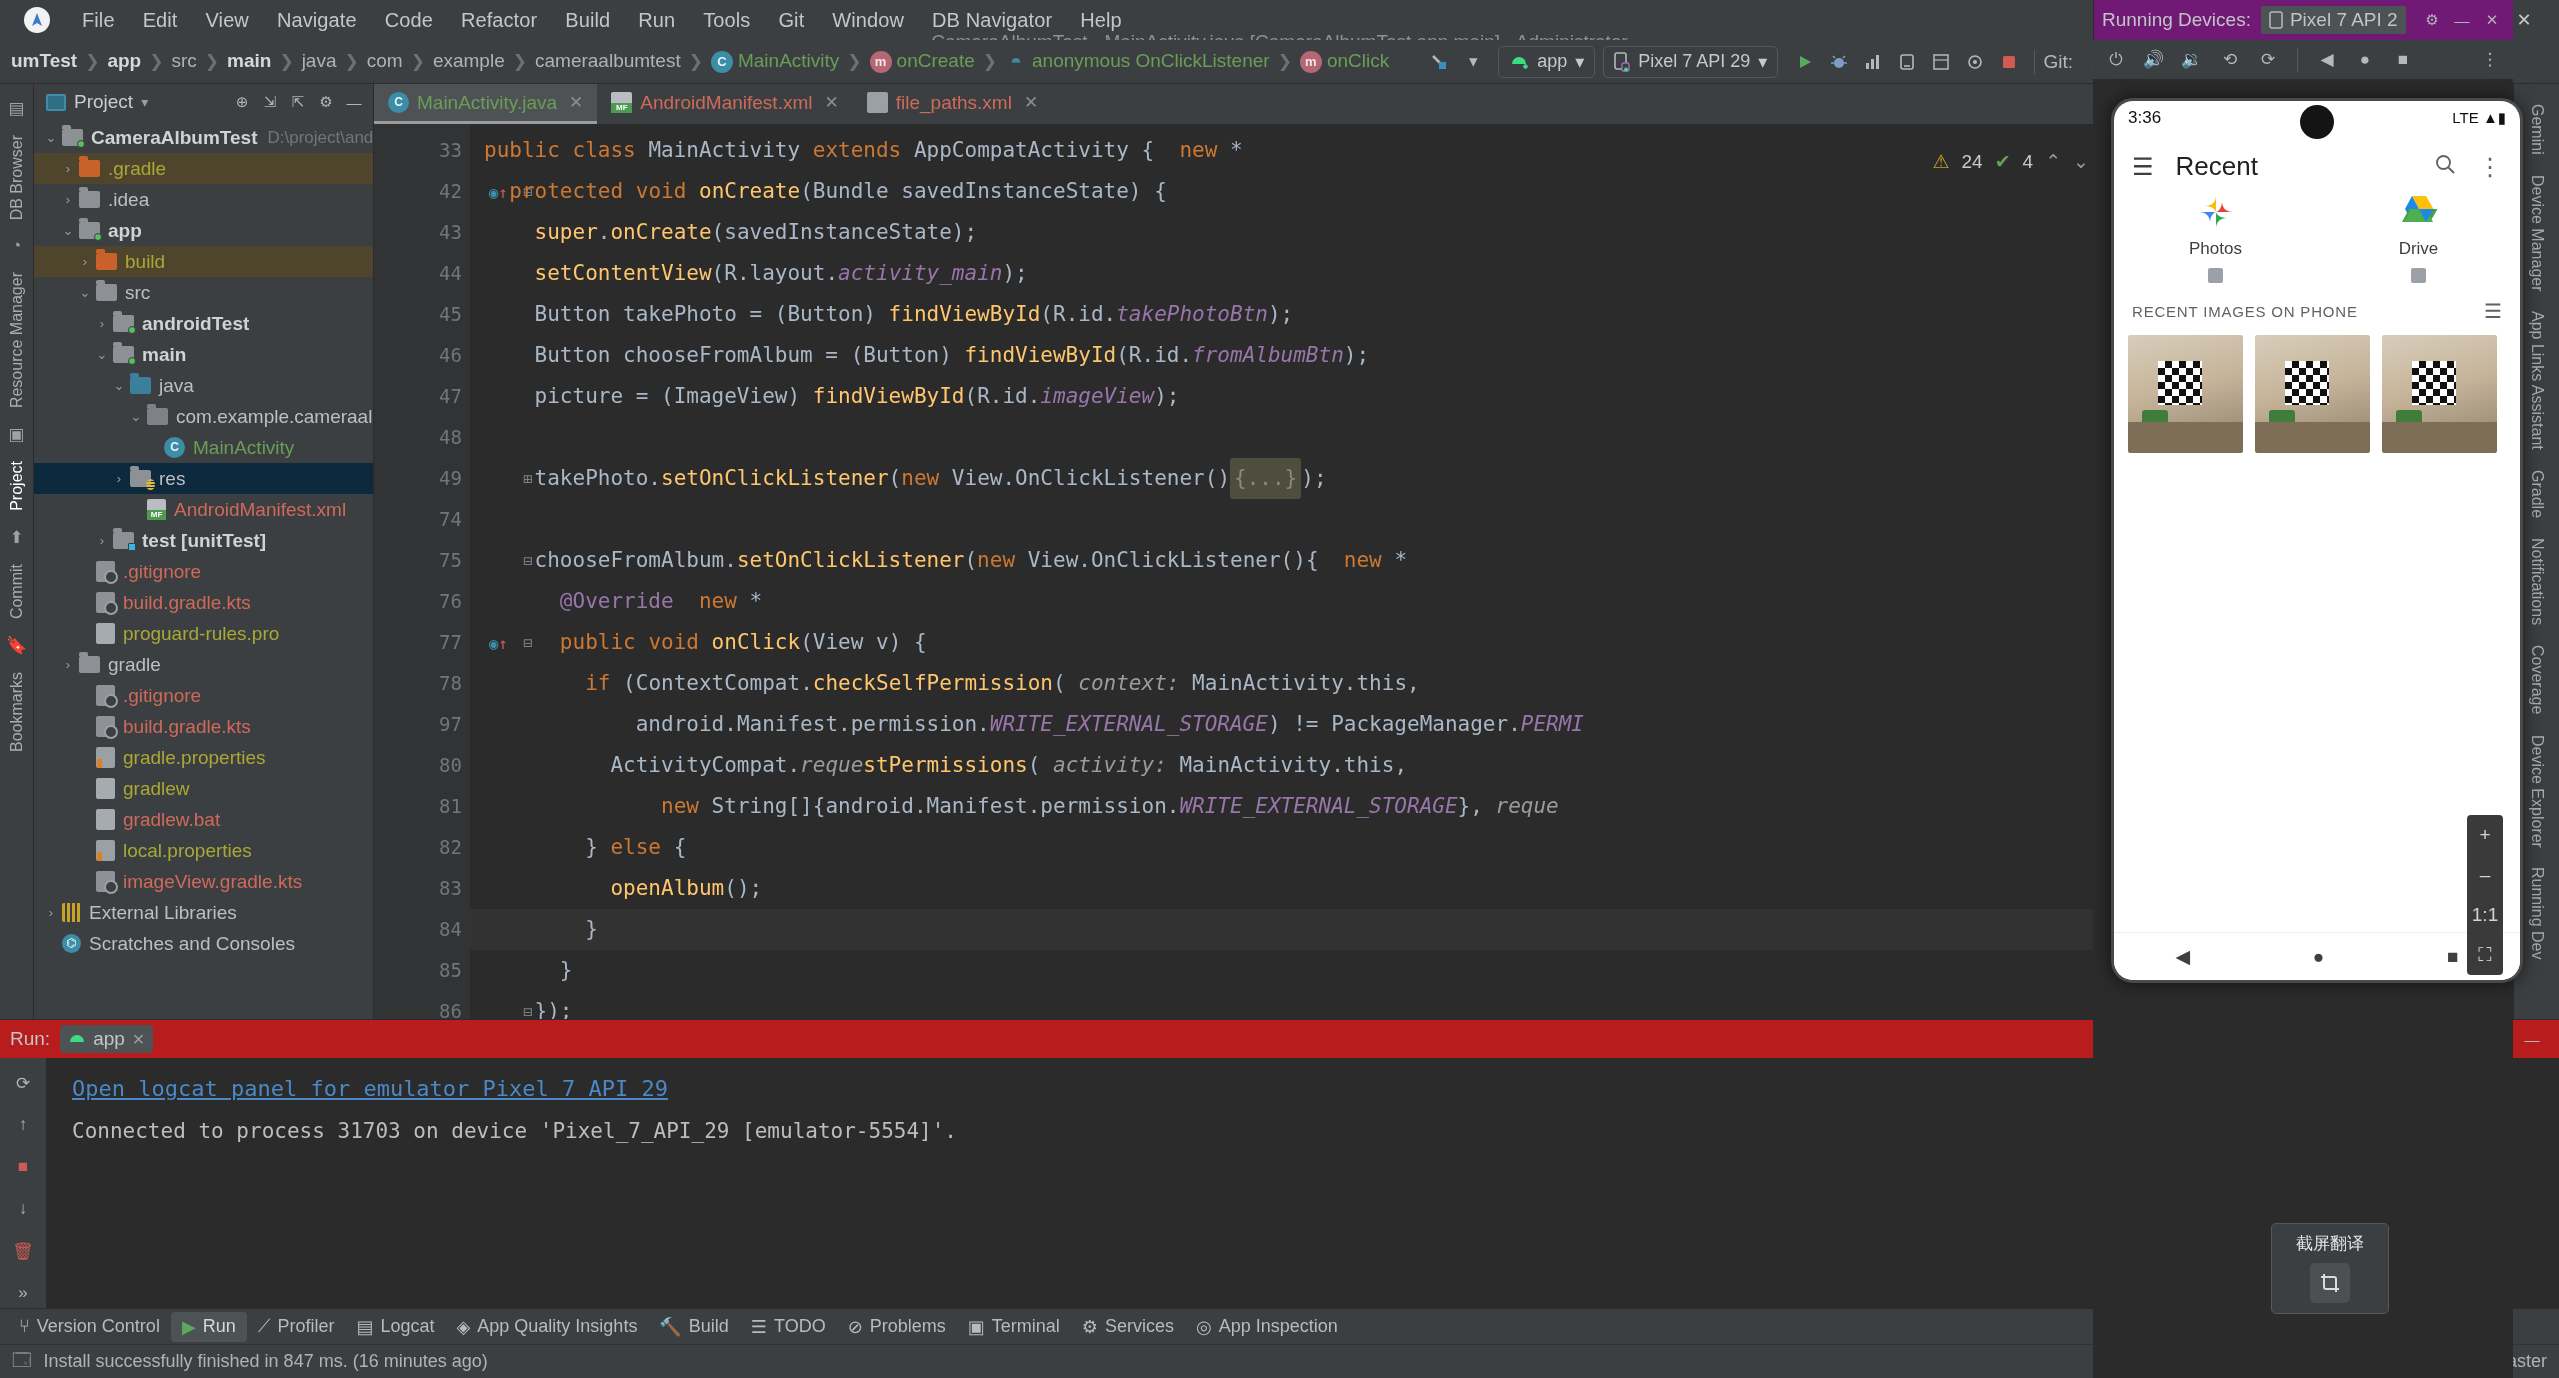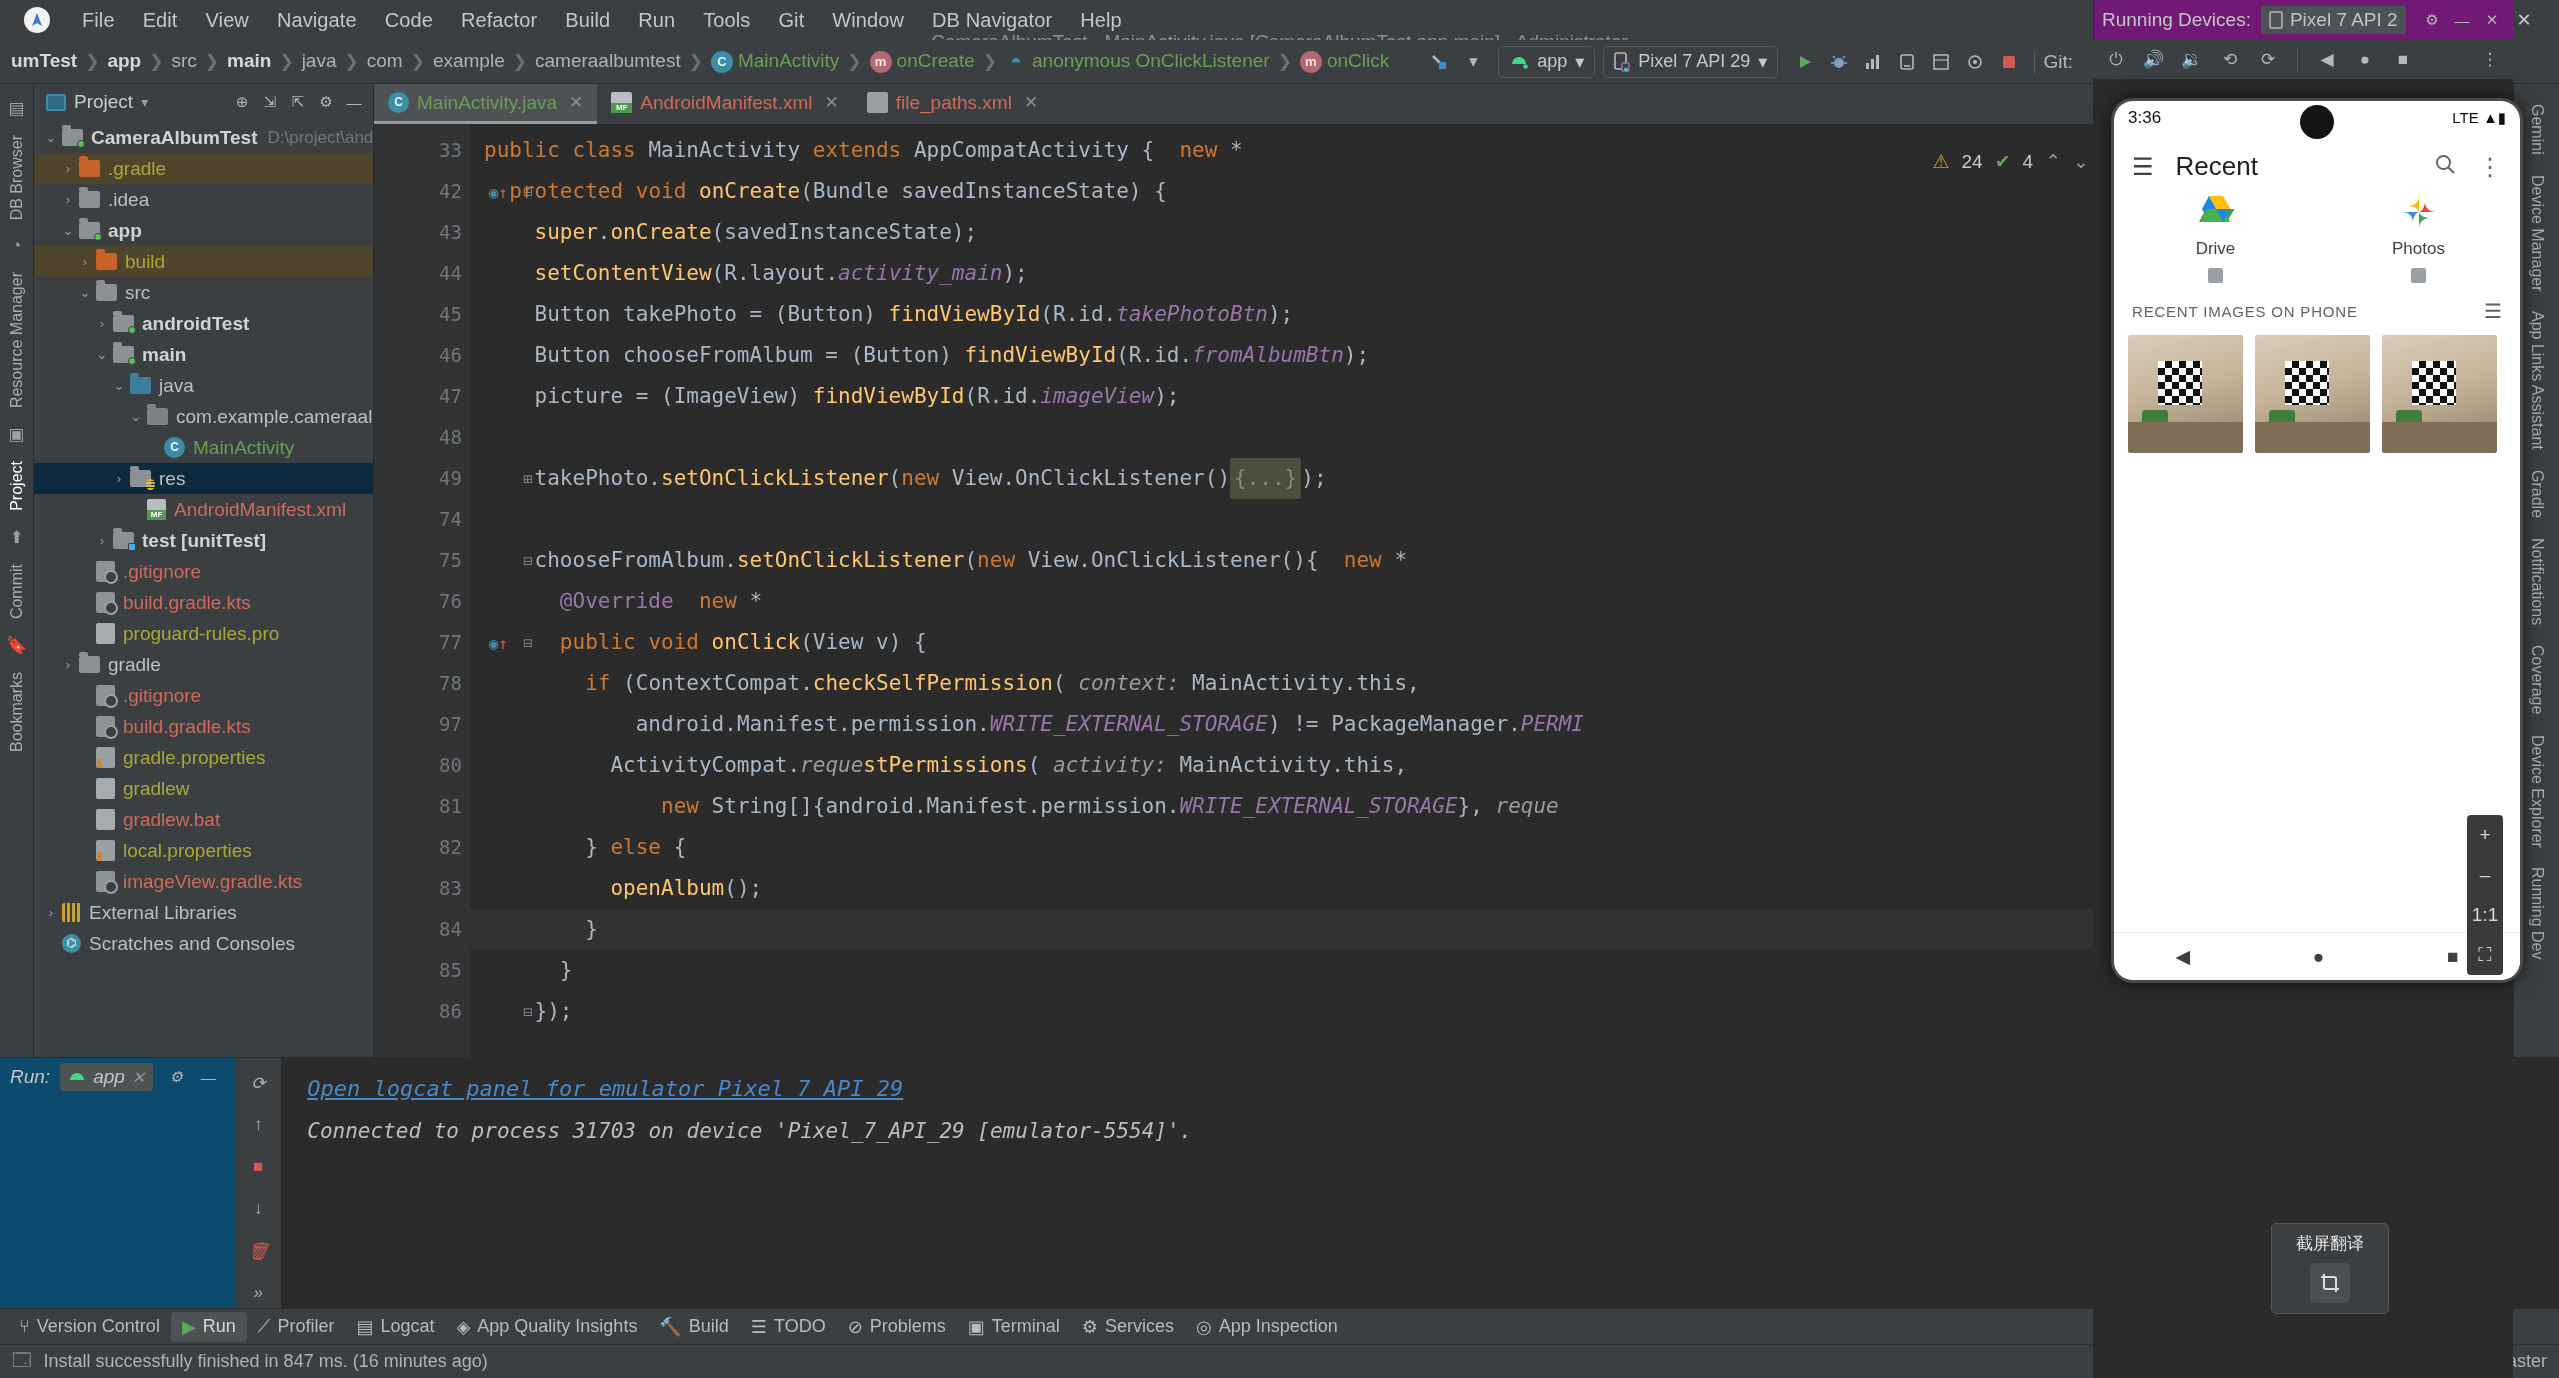--- a/index.html
+++ b/index.html
@@ -239,21 +239,21 @@
   }
   .emu-zoom div{ height:40px;display:flex;align-items:center;justify-content:center;width:100%; }
 
   
   .rrail{
     width:46px;flex:0 0 46px;background:#3c3f41;border-left:1px solid #2b2b2b;
     display:flex;flex-direction:column;align-items:center;padding-top:10px;
   }
 
   
-  .runpanel{ flex:0 0 228px;background:#0c4a6e;display:flex;flex-direction:row;border-top:1px solid #2b2b2b;font-style:italic; }
+  .runpanel{ flex:0 0 228px;background:#b91c1c;display:flex;flex-direction:column;border-top:1px solid #2b2b2b; }
   .run-head{ height:38px;flex:0 0 38px;display:flex;align-items:center;gap:10px;padding:0 10px;font-size:19px;color:#c4c6c8;}
   .run-head .tabchip{ display:flex;align-items:center;gap:7px;padding:3px 8px;border-radius:4px;background:#4d5254; }
   .run-head .icons{ margin-left:auto;display:flex;gap:6px;padding-right:4px; }
   .run-body{ flex:1 1 auto;display:flex;min-height:0;background:#2b2b2b; }
   .run-side{ width:46px;flex:0 0 46px;background:#3c3f41;display:flex;flex-direction:column;align-items:center;gap:12px;padding-top:10px;}
   .rs-ico{ width:30px;height:30px;display:flex;align-items:center;justify-content:center;font-size:17px;color:#b0b2b4;border-radius:3px;}
   .rs-ico.red{ color:#cf5b52; }
   .console{ flex:1 1 auto;padding:18px 26px;font-family:"DejaVu Sans Mono", monospace;font-size:21px;color:#bbbbbb; }
   .clink{ color:#4a88c7;text-decoration:underline;font-size:22px; }
   .cline2{ margin-top:18px;color:#bdbdbd; }
@@ -731,42 +731,42 @@
                   <svg width="22" height="22" viewBox="0 0 22 22">
                       <circle cx="9.5" cy="9.5" r="6.5" stroke="#5f6368" stroke-width="1.9" fill="none"></circle>
                       <line x1="14.5" y1="14.5" x2="20" y2="20" stroke="#5f6368" stroke-width="1.9"></line>
                     </svg>
                 </span>
                 <span>⋮</span>
               </span>
             </div>
             <div class="ph-apps">
               <div class="ph-app">
+                <span class="gphotos">
+                  <svg width="40" height="40" viewBox="0 0 40 40">
+                    <path d="M20 3 C20 10 16 14 9 14 C16 14 20 18 20 20 Z" fill="#fbbc04"></path>
+                    <path d="M37 20 C30 20 26 16 26 9 C26 16 22 20 20 20 Z" fill="#ea4335"></path>
+                    <path d="M20 37 C20 30 24 26 31 26 C24 26 20 22 20 20 Z" fill="#34a853"></path>
+                    <path d="M3 20 C10 20 14 24 14 31 C14 24 18 20 20 20 Z" fill="#4285f4"></path>
+                  </svg>
+                </span>
+                <span>Photos</span>
+                <span class="badge-sq"></span>
+              </div>
+              <div class="ph-app">
                 <span class="gdrive">
                   <svg width="44" height="40" viewBox="0 0 44 40">
                       <path d="M15 4 L29 4 L36.5 17 L22 17 Z" fill="#ffc107"></path>
                       <path d="M15 4 L8 17 L15 30 L22 17 Z" fill="#1e88e5"></path>
                       <path d="M8 17 L1 30 L29 30 L36.5 17 Z" fill="#43a047" transform="translate(4,0)"></path>
                       <path d="M7 30 L36 30 L29 17 L14 17 Z" fill="#4caf50"></path>
                       <path d="M22 17 L29 30 L36.5 17 Z" fill="#1e88e5"></path>
                     </svg>
                 </span>
                 <span>Drive</span>
-                <span class="badge-sq"></span>
-              </div>
-              <div class="ph-app">
-                <span class="gphotos">
-                  <svg width="40" height="40" viewBox="0 0 40 40">
-                    <path d="M20 3 C20 10 16 14 9 14 C16 14 20 18 20 20 Z" fill="#fbbc04"></path>
-                    <path d="M37 20 C30 20 26 16 26 9 C26 16 22 20 20 20 Z" fill="#ea4335"></path>
-                    <path d="M20 37 C20 30 24 26 31 26 C24 26 20 22 20 20 Z" fill="#34a853"></path>
-                    <path d="M3 20 C10 20 14 24 14 31 C14 24 18 20 20 20 Z" fill="#4285f4"></path>
-                  </svg>
-                </span>
-                <span>Photos</span>
                 <span class="badge-sq"></span>
               </div>
             </div>
             <div class="ph-sec2">
               <span class="lbl">RECENT IMAGES ON PHONE</span>
               <span class="ic">☰</span>
             </div>
             <div class="ph-thumbs">
               <div class="thumb">
                   <span class="wall"></span>

